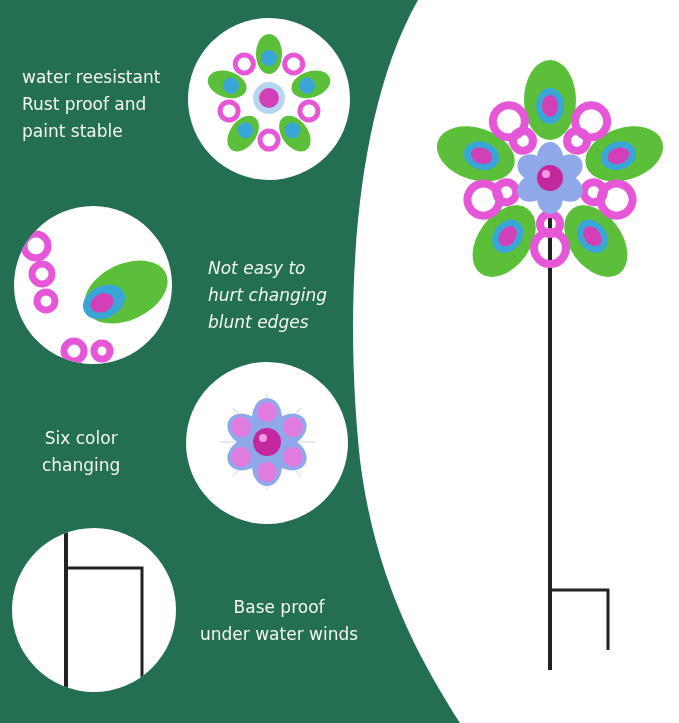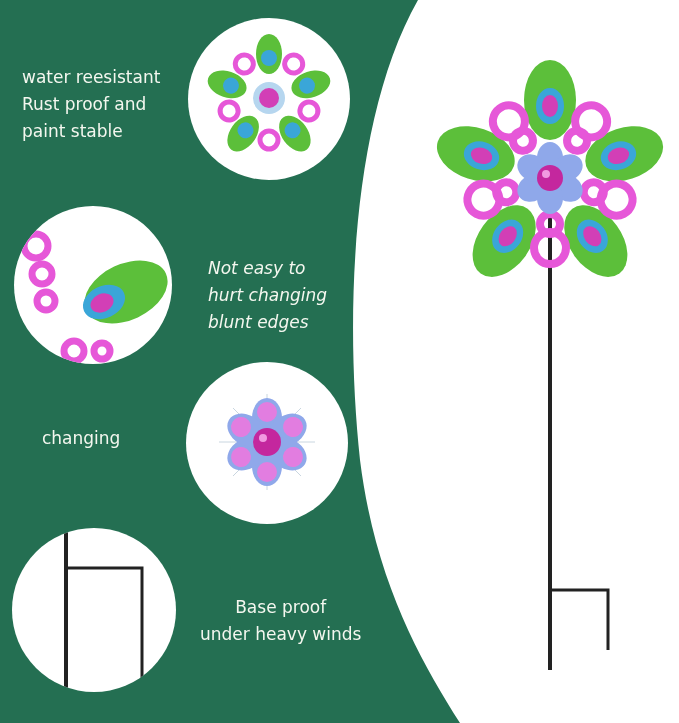--- a/index.html
+++ b/index.html
@@ -20,25 +20,26 @@
   <div>water reesistant</div>
   <div>Rust proof and</div>
   <div>paint stable</div>
 </div>
 <div class="feature-text" style="left:208px; top:255px;font-style:italic;">
   <div>Not easy to</div>
   <div>hurt changing</div>
   <div>blunt edges</div>
 </div>
 <div class="feature-text" style="left:42px; top:425px; text-align:center;">
+  <div>Six color</div>
   <div>changing</div>
 </div>
 <div class="feature-text" style="left:200px; top:594px; text-align:center;">
   <div>Base proof</div>
-  <div>under heavy winds</div>
+  <div>under water winds</div>
 </div>
 
 <div class="circle" style="left:188px; top:18px; width:162px; height:162px;">
   <svg viewBox="0 0 162 162">
     <g transform="translate(81,80)">
       <g fill="#5cbf3a">
         <ellipse cx="0" cy="-44" rx="13" ry="20"></ellipse>
         <ellipse cx="0" cy="-44" rx="13" ry="20" transform="rotate(72)"></ellipse>
         <ellipse cx="0" cy="-44" rx="13" ry="20" transform="rotate(144)"></ellipse>
         <ellipse cx="0" cy="-44" rx="13" ry="20" transform="rotate(216)"></ellipse>

